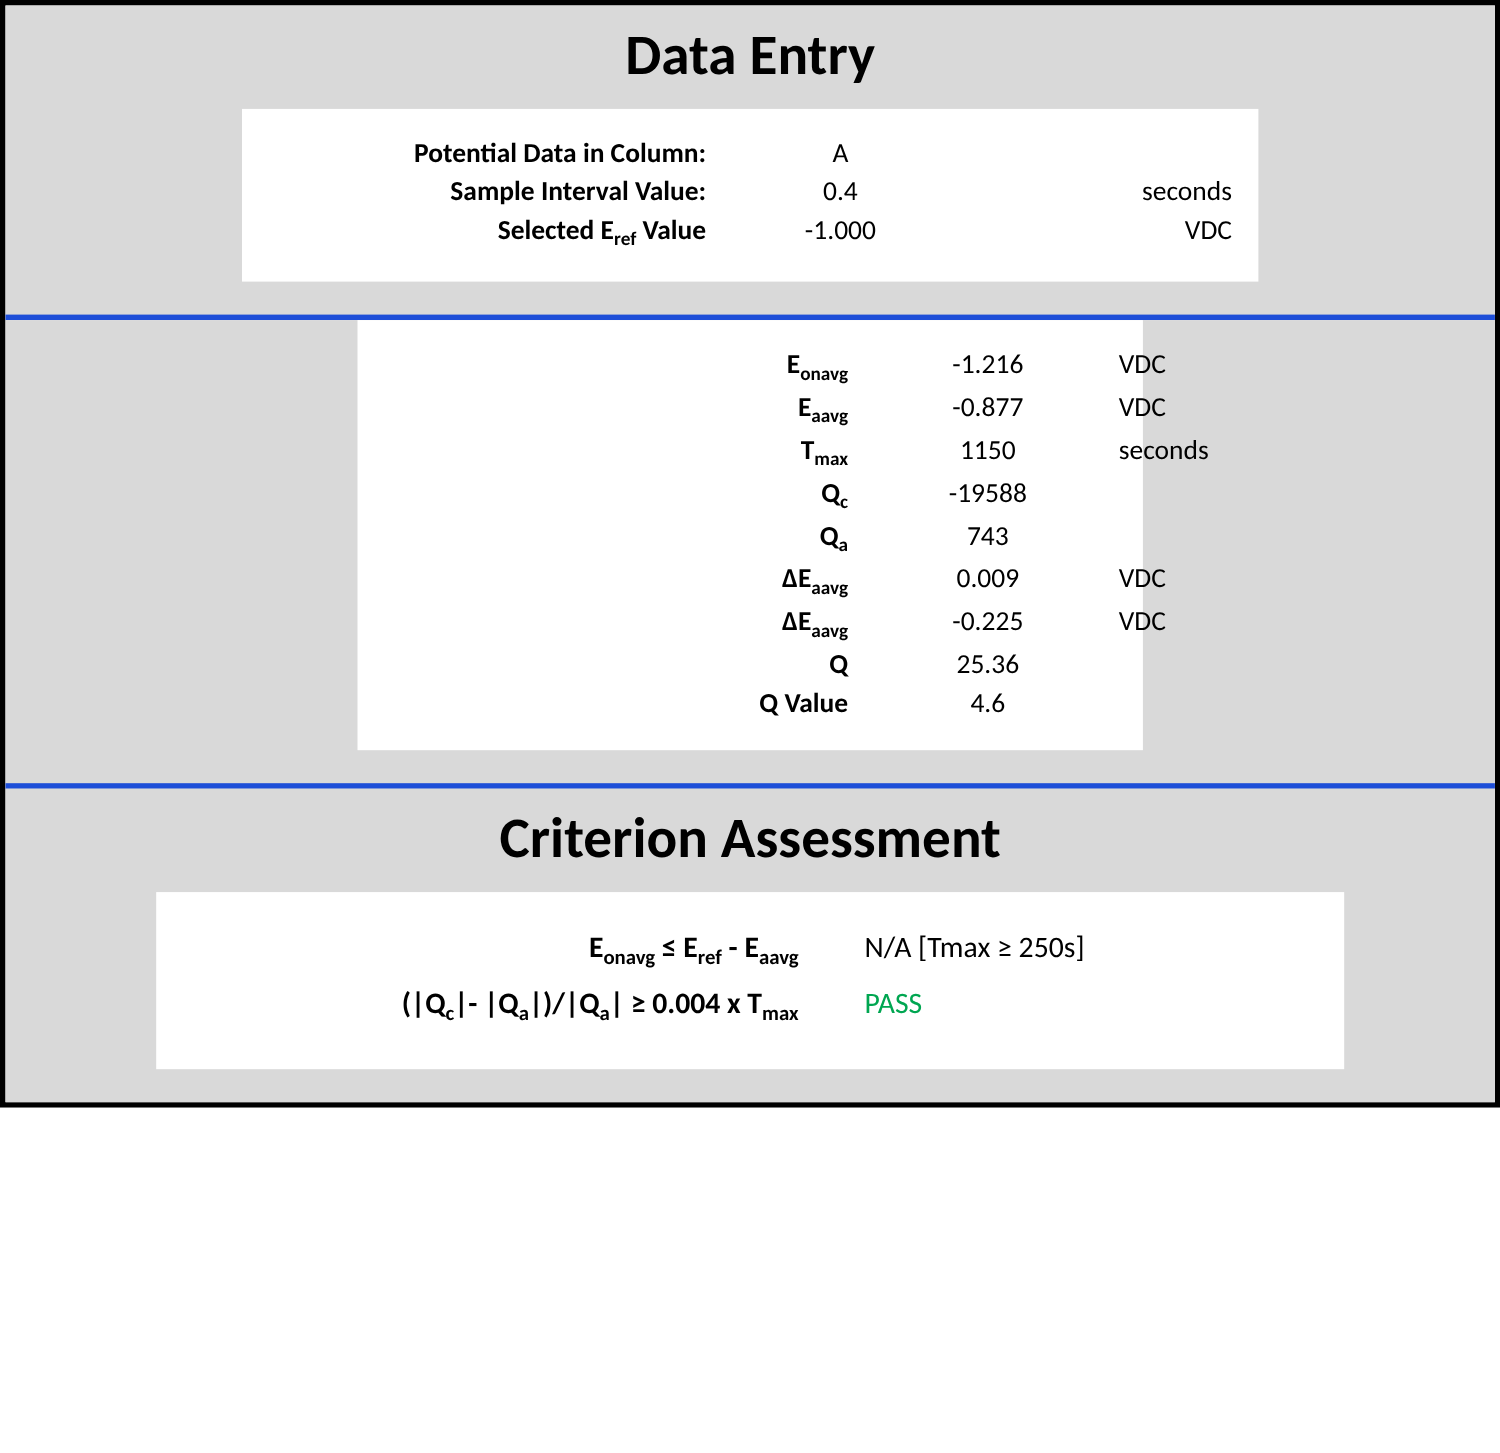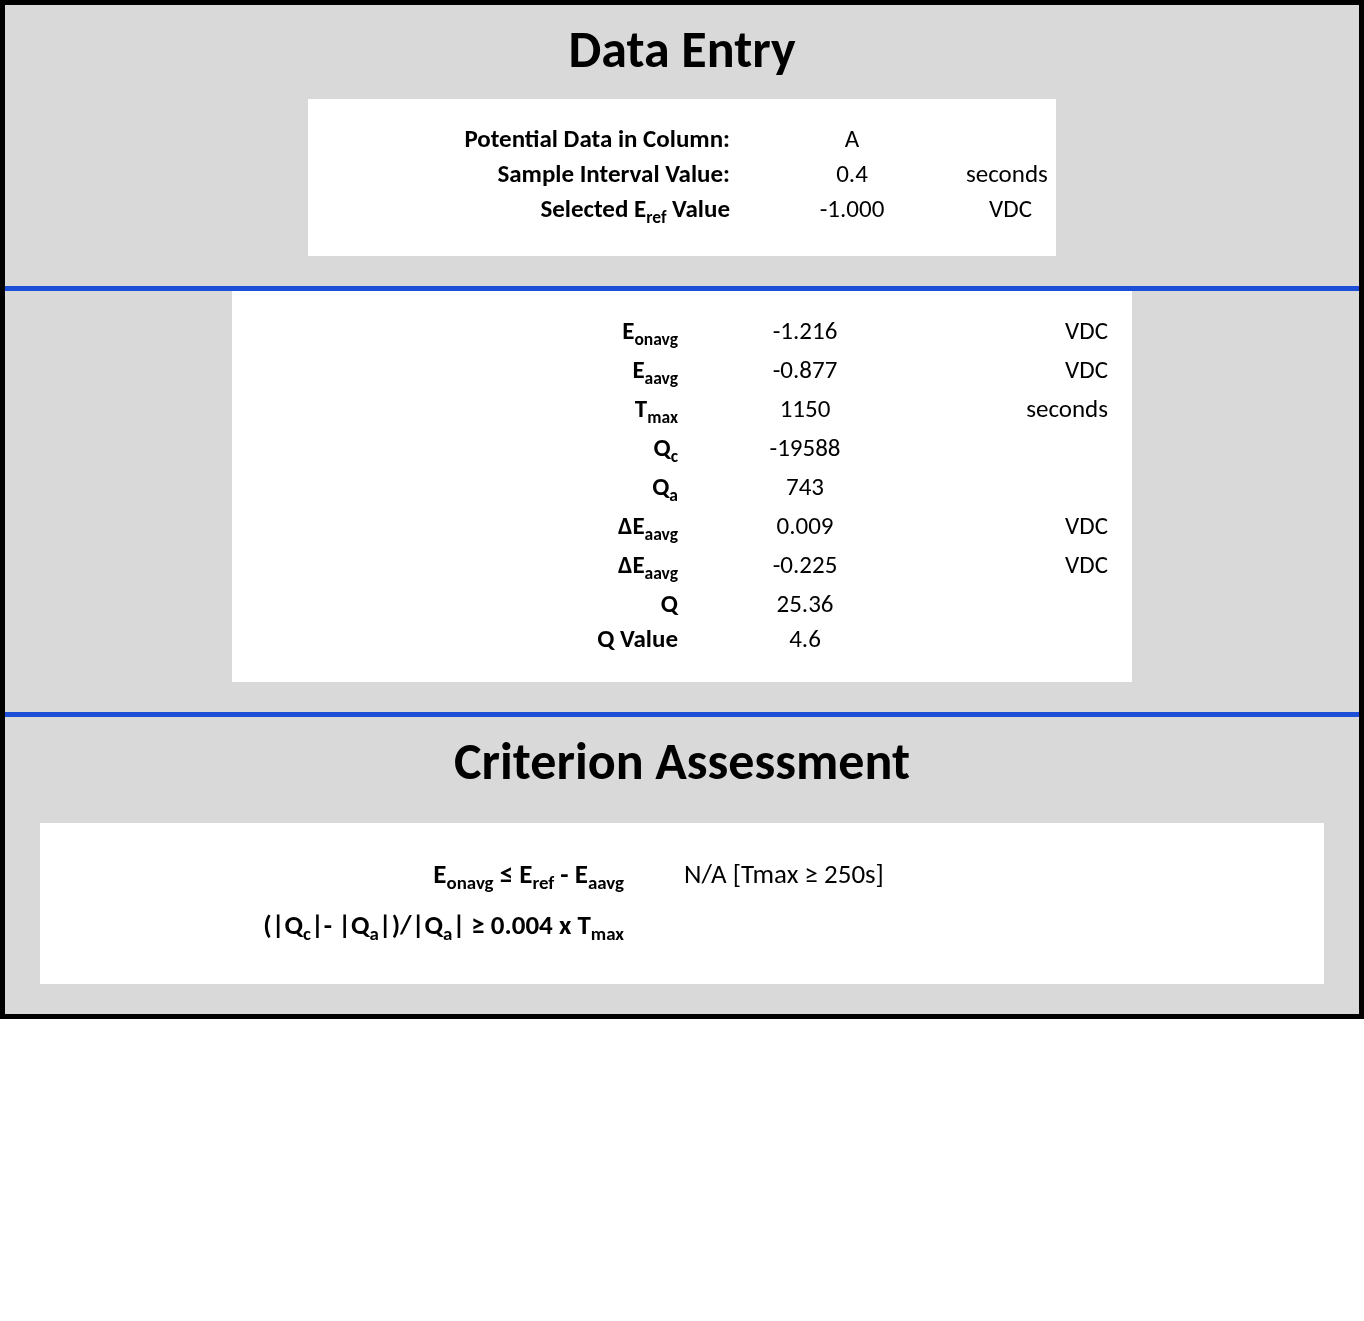--- a/index.html
+++ b/index.html
@@ -23,23 +23,23 @@
     font-size: 52px;
     font-weight: 700;
     color: #000;
     padding: 12px 0 18px 0;
   }
   .white-panel {
     background: #fff;
     margin: 0 auto;
     padding: 20px 24px 24px 24px;
   }
-  .panel-narrow { width: 748px; }
-  .panel-mid   { width: 900px; padding-left: 48px; }
-  .panel-wide  { width: 1284px; margin-top: 12px; }
+  .panel-narrow { width: 924px; }
+  .panel-mid   { width: 714px; padding-left: 48px; }
+  .panel-wide  { width: 1080px; }
 
   
   .row {
     display: flex;
     align-items: baseline;
     margin: 4px 0;
     font-size: 25px;
     color: #000;
   }
   .row .label {
@@ -165,17 +165,18 @@
 
   <div class="section">
     <div class="section-title">Criterion Assessment</div>
     <div class="white-panel panel-wide" id="crit-panel">
         <div class="crit-row">
           <div class="crit-label">E<sub>onavg</sub> ≤ E<sub>ref</sub> - E<sub>aavg</sub></div>
           <div class="crit-result">N/A [Tmax ≥ 250s]</div>
         </div>
         <div class="crit-row">
           <div class="crit-label">(|Q<sub>c</sub>|- |Q<sub>a</sub>|)/|Q<sub>a</sub>| ≥ 0.004 x T<sub>max</sub></div>
+          <div class="crit-result pass">PASS</div>
         </div>
       </div>
   </div>
 
 </div>
 
 </body></html>

